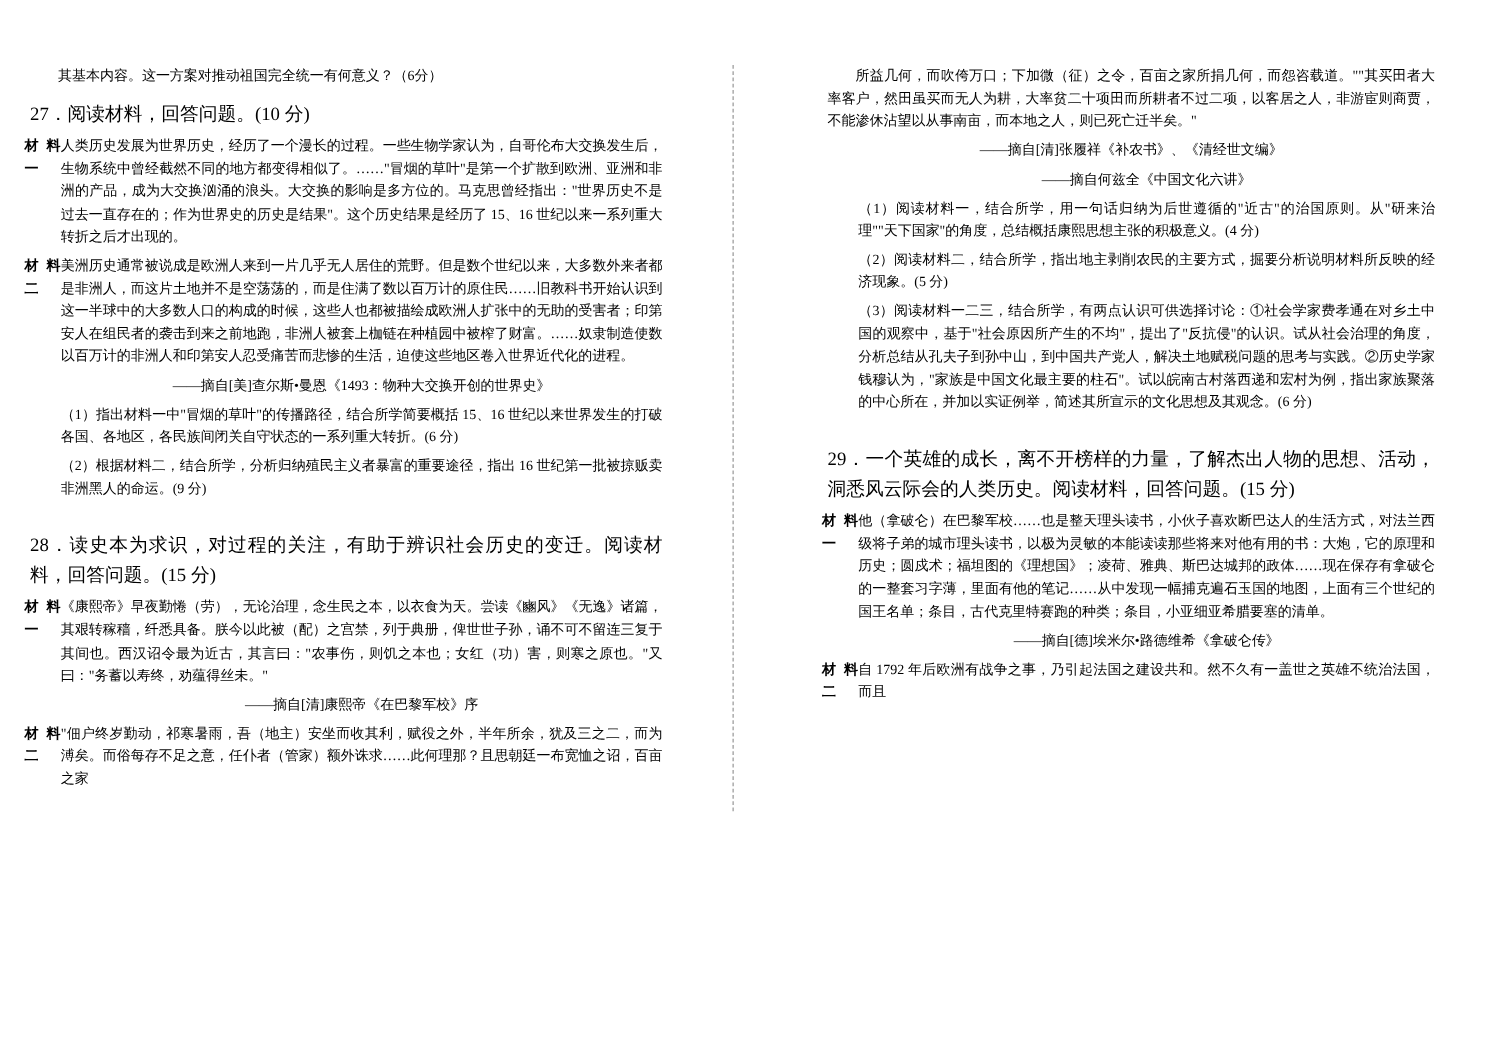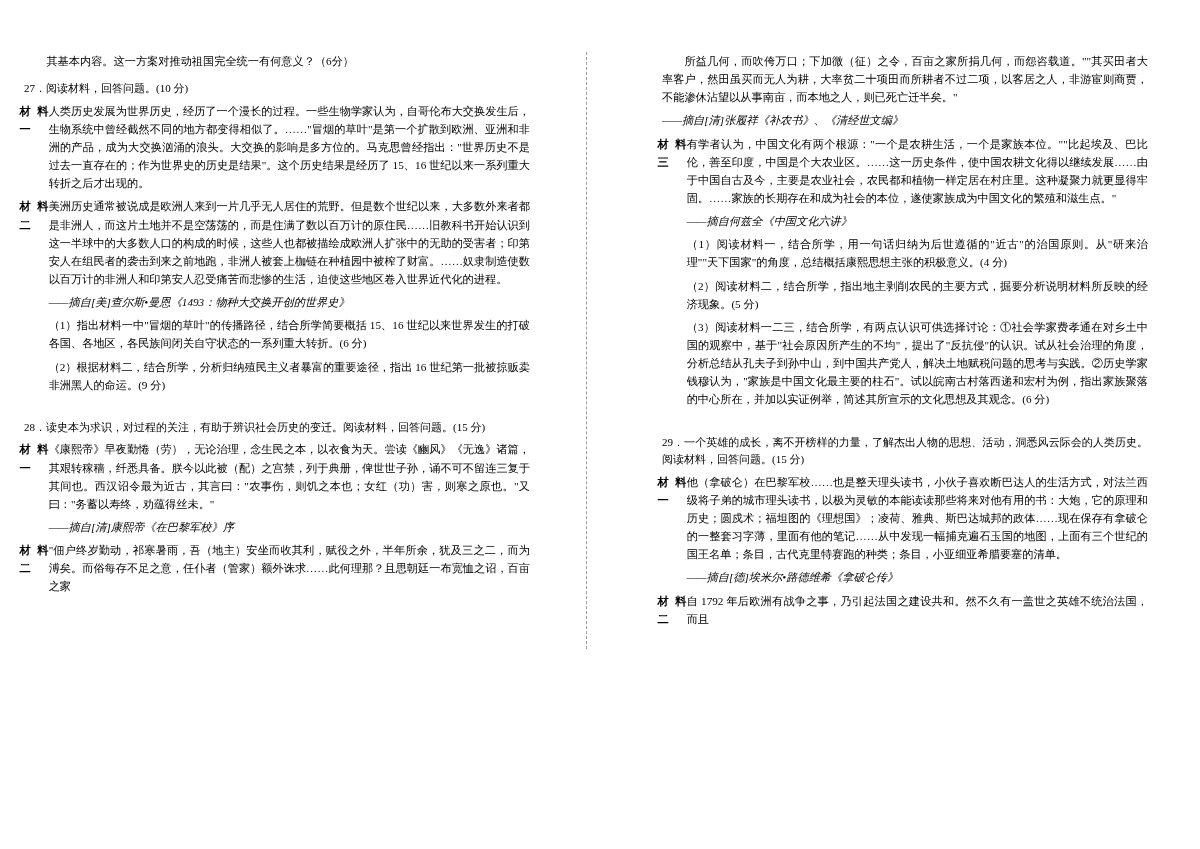--- a/index.html
+++ b/index.html
@@ -48,40 +48,39 @@
   p {
     margin: 0 0 5px 0;
     font-size: 11.2px;
     line-height: 1.62;
     text-align: justify;
     text-justify: inter-ideograph;
   }
   .q-head {
     margin-top: 8px;
     margin-bottom: 4px;
-    font-size: 11px;
+    font-size: 15px;
     line-height: 1.6;
   }
   .mat-block {
     padding-left: 2.2em;
     text-indent: 0;
   }
   .mat-block .lbl {
     float: left;
     margin-left: -2.6em;
     width: 2.6em;
     letter-spacing: 0.02em;
     font-weight: bold;
   }
   .src {
     padding-left: 2.2em;
-    text-align: left;
+    text-align: center;
     font-size: 11.2px;
     margin: 0 0 5px 0;
-    font-style: italic;
   }
   .sub {
     padding-left: 2.2em;
     text-indent: 0;
   }
   .spacer-md { height: 12px; }
   .first-line {
     text-indent: 2em;
   }
   .topline {
@@ -128,21 +127,20 @@
   <div class="gutter">
     <div class="fold-line"></div>
   </div>
 
   <div class="col col-right">
 
     <p class="first-line">所益几何，而吹侉万口；下加微（征）之令，百亩之家所捐几何，而怨咨载道。""其买田者大率客户，然田虽买而无人为耕，大率贫二十项田而所耕者不过二项，以客居之人，非游宦则商贾，不能渗休沾望以从事南亩，而本地之人，则已死亡迁半矣。"</p>
 
     <p class="src" style="padding-left:0;">——摘自[清]张履祥《补农书》、《清经世文编》</p>
 
-    <p class="mat-block"><span class="lbl mat-label">材料三</span><span>有学者认为，中国文化有两个根源："一个是农耕生活，一个是家族本位。""比起埃及、巴比伦，善至印度，中国是个大农业区。……这一历史条件，使中国农耕文化得以继续发展……由于中国自古及今，主要是农业社会，农民都和植物一样定居在村庄里。这种凝聚力就更显得牢固。……家族的长期存在和成为社会的本位，遂使家族成为中国文化的繁殖和滋生点。"</span></p>
 
     <p class="src">——摘自何兹全《中国文化六讲》</p>
 
     <p class="sub">（1）阅读材料一，结合所学，用一句话归纳为后世遵循的"近古"的治国原则。从"研来治理""天下国家"的角度，总结概括康熙思想主张的积极意义。(4 分)</p>
     <p class="sub">（2）阅读材料二，结合所学，指出地主剥削农民的主要方式，掘要分析说明材料所反映的经济现象。(5 分)</p>
     <p class="sub">（3）阅读材料一二三，结合所学，有两点认识可供选择讨论：①社会学家费孝通在对乡土中国的观察中，基于"社会原因所产生的不均"，提出了"反抗侵"的认识。试从社会治理的角度，分析总结从孔夫子到孙中山，到中国共产党人，解决土地赋税问题的思考与实践。②历史学家钱穆认为，"家族是中国文化最主要的柱石"。试以皖南古村落西递和宏村为例，指出家族聚落的中心所在，并加以实证例举，简述其所宣示的文化思想及其观念。(6 分)</p>
 
     <div class="spacer-md"></div>
 
     <p class="q-head">29．一个英雄的成长，离不开榜样的力量，了解杰出人物的思想、活动，洞悉风云际会的人类历史。阅读材料，回答问题。(15 分)</p>

